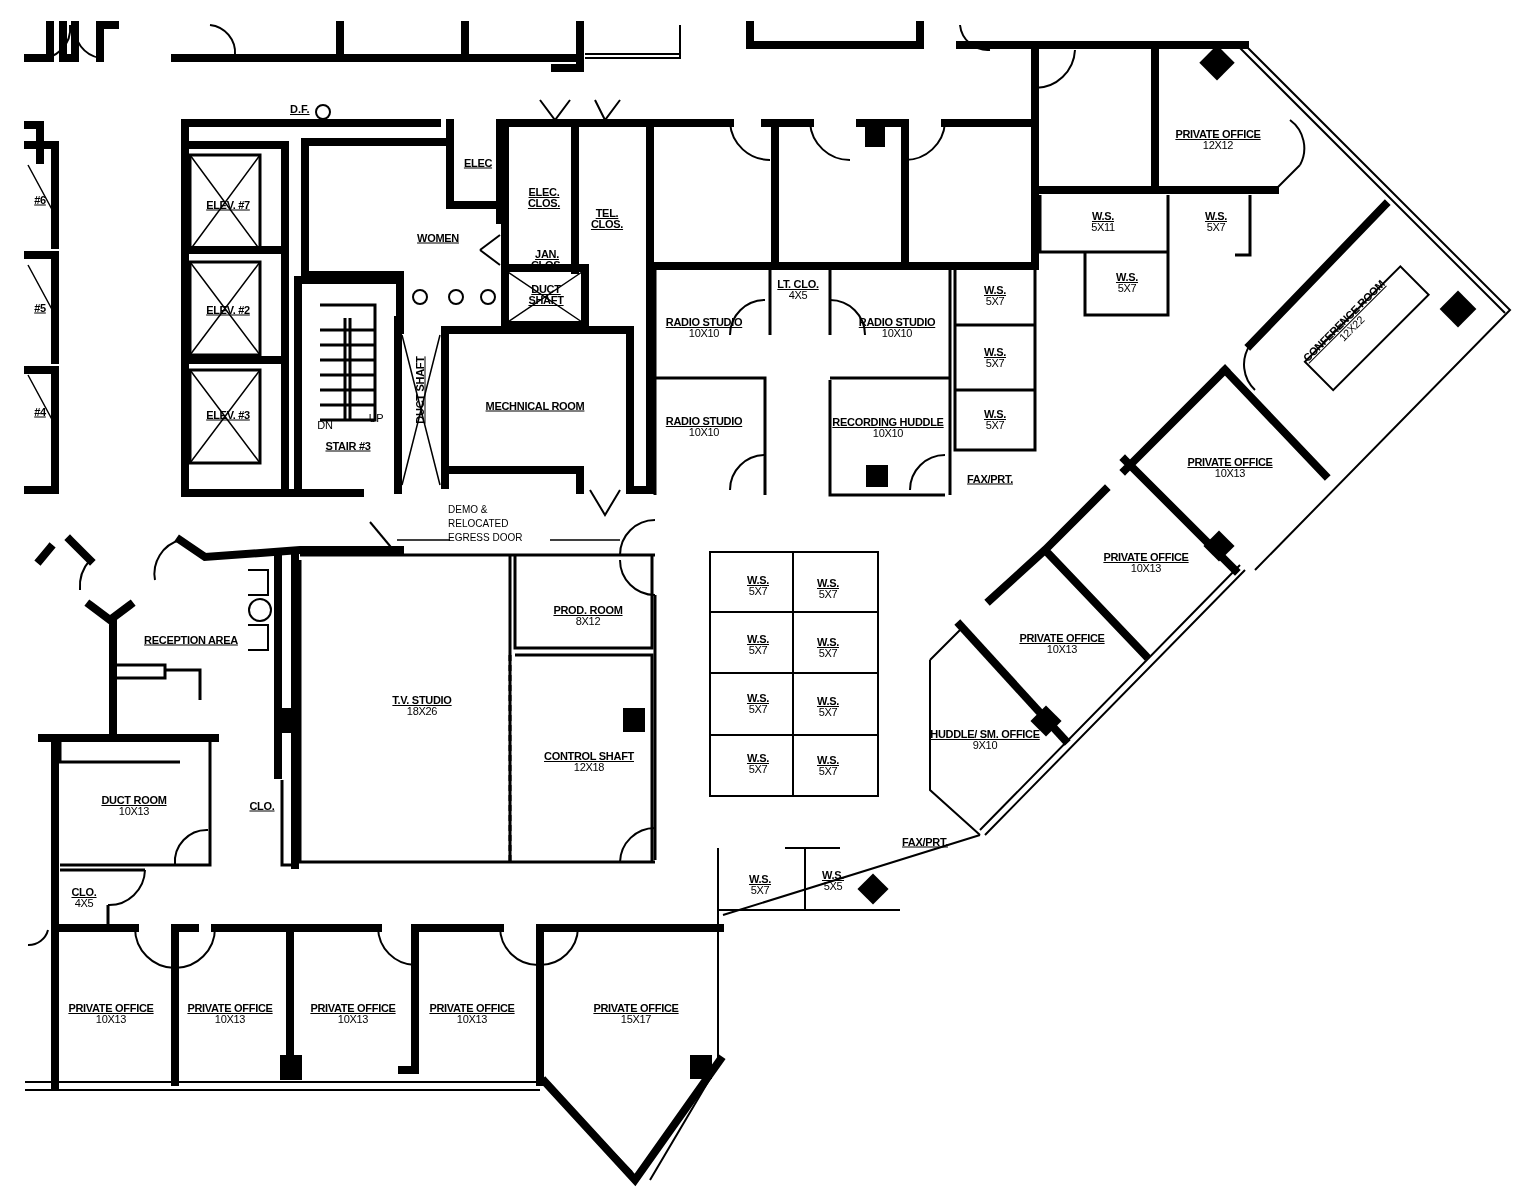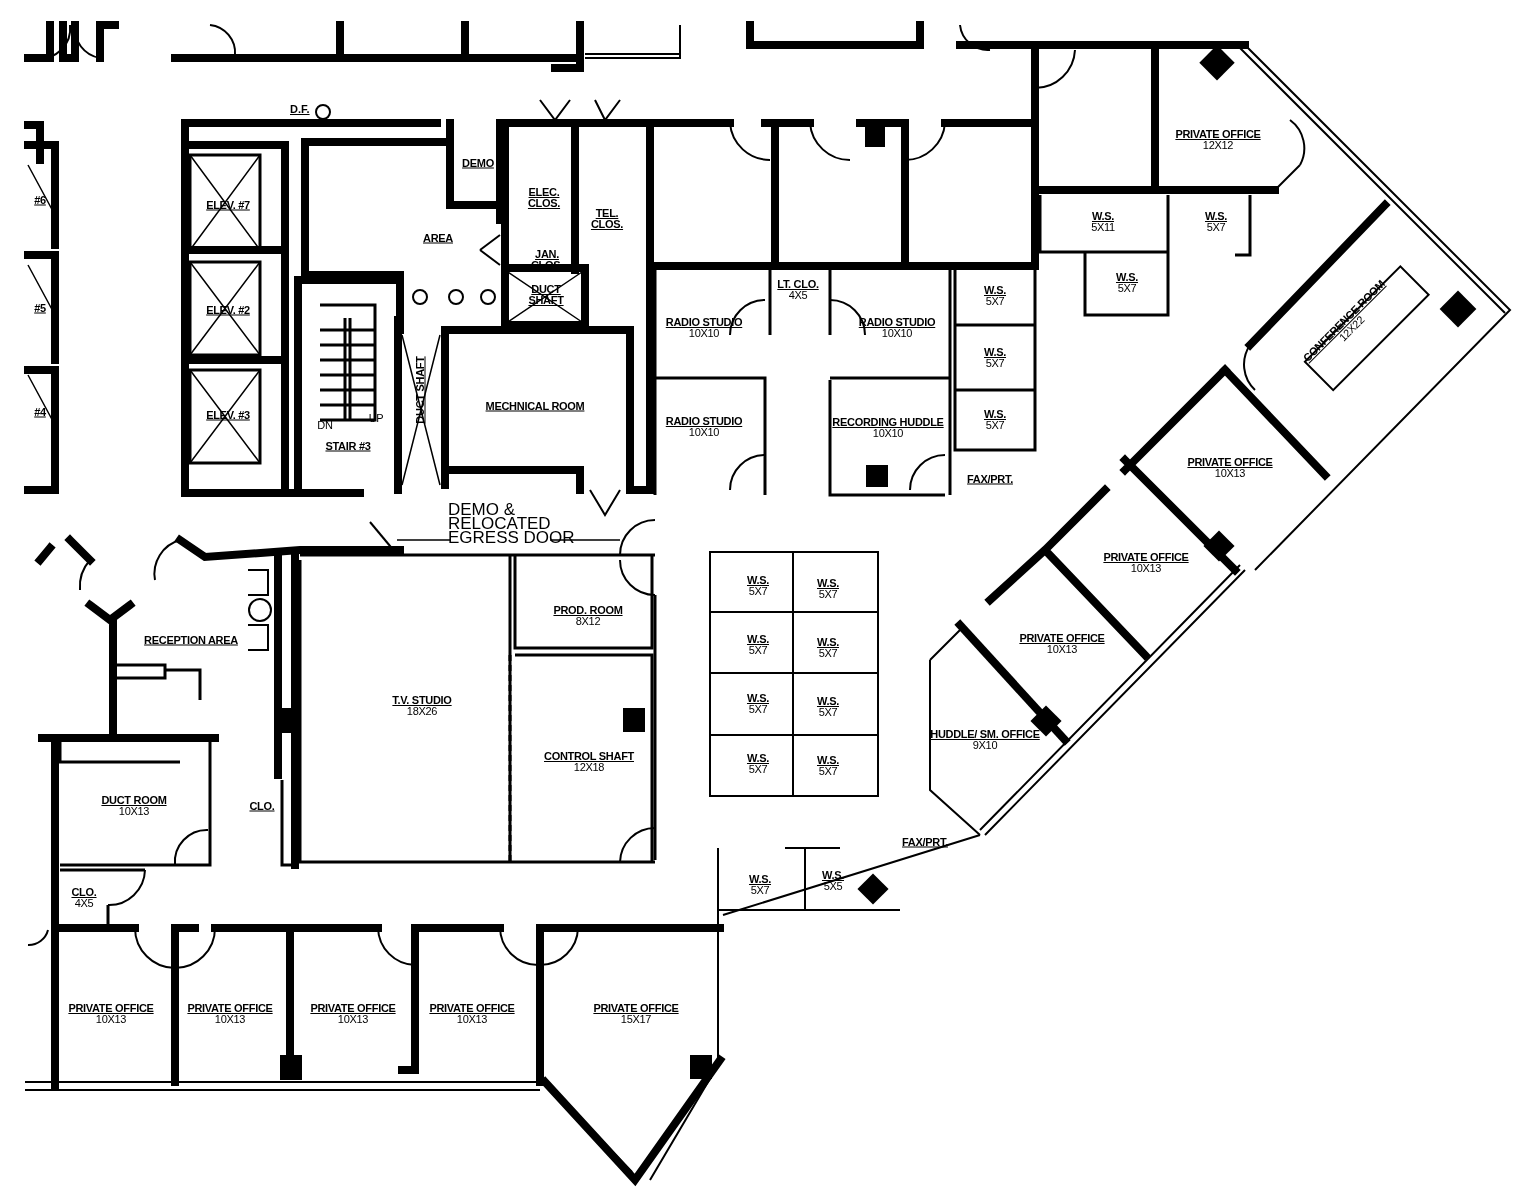--- a/index.html
+++ b/index.html
@@ -10,21 +10,21 @@
   .wall-thin { stroke:#000; stroke-width:3; fill:none; }
   .wall-dbl { stroke:#000; stroke-width:2; fill:none; }
   .door { stroke:#000; stroke-width:2; fill:none; }
   .cross { stroke:#000; stroke-width:1.5; fill:none; }
   .column { fill:#000; }
   .lbl { position:absolute; text-align:center; color:#000; font-weight:bold;
          line-height:11px; font-size:11px; transform:translate(-50%,-50%);
          white-space:nowrap; letter-spacing:-0.3px; }
   .lbl .n { text-decoration:underline; display:block; }
   .lbl .d { display:block; font-weight:normal; }
-  .note { position:absolute; font-size:17px; line-height:14px; color:#000; white-space:nowrap; }
+  .note { position:absolute; font-size:10px; line-height:14px; color:#000; white-space:nowrap; }
   .rot { transform:translate(-50%,-50%) rotate(-45deg); }
   .rot90 { transform:translate(-50%,-50%) rotate(-90deg); }
 </style>
 </head>
 <body>
 
 <svg id="plan" width="1529" height="1200" viewBox="0 0 1529 1200" xmlns="http://www.w3.org/2000/svg">
 
   <g>
     <path class="wall" d="M28 58 H50 V25 M63 25 V58 H75 V25"></path>
@@ -161,24 +161,24 @@
     <span class="n">ELEV. #7</span>
   </div>
 <div class="lbl" style="left:228px;top:310px">
     <span class="n">ELEV. #2</span>
   </div>
 <div class="lbl" style="left:228px;top:415px">
     <span class="n">ELEV. #3</span>
   </div>
 <div class="note" style="left:290px;top:102px;text-decoration:underline;font-weight:bold;font-size:11px">D.F.</div>
 <div class="lbl" style="left:438px;top:238px">
-    <span class="n">AREA</span>
+    <span class="n">WOMEN</span>
   </div>
 <div class="lbl" style="left:478px;top:163px">
-    <span class="n">DEMO</span>
+    <span class="n">ELEC</span>
   </div>
 <div class="lbl" style="left:544px;top:198px">
     <span class="n">ELEC.</span>
     <span class="n">CLOS.</span>
   </div>
 <div class="lbl" style="left:607px;top:219px">
     <span class="n">TEL.</span>
     <span class="n">CLOS.</span>
   </div>
 <div class="lbl" style="left:547px;top:260px">

